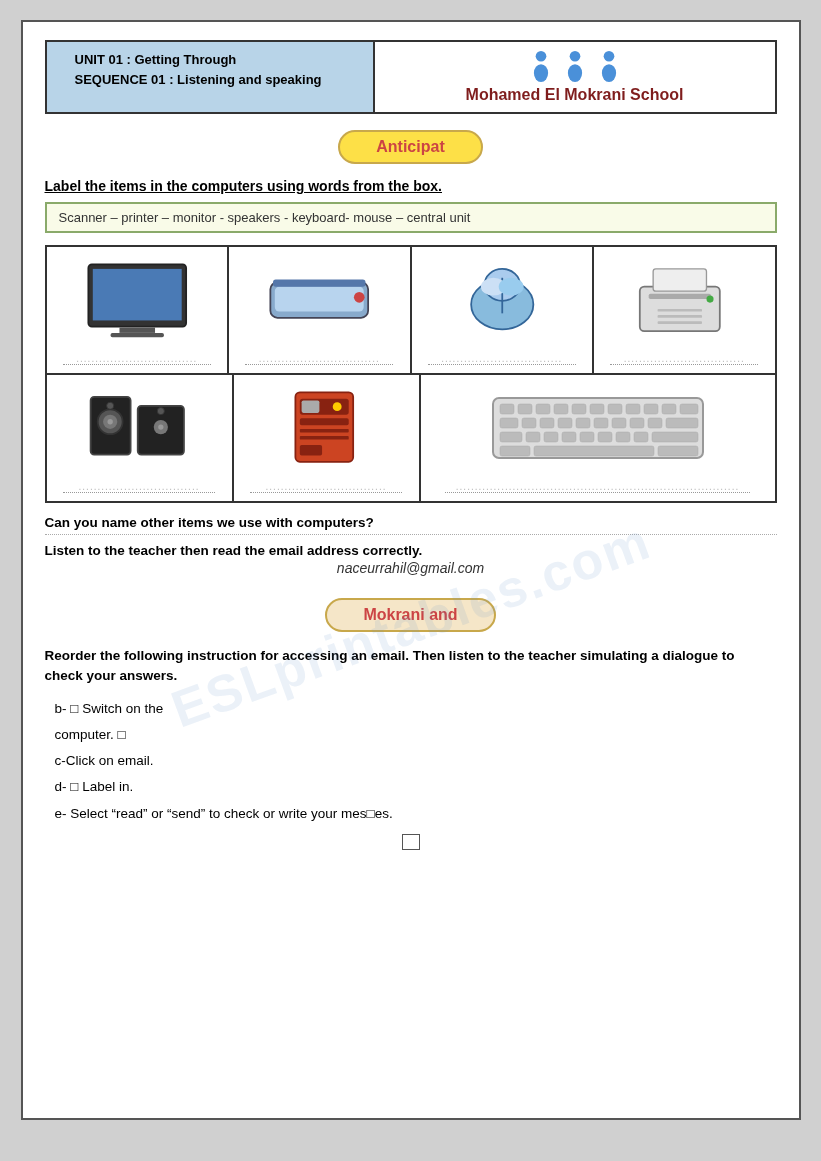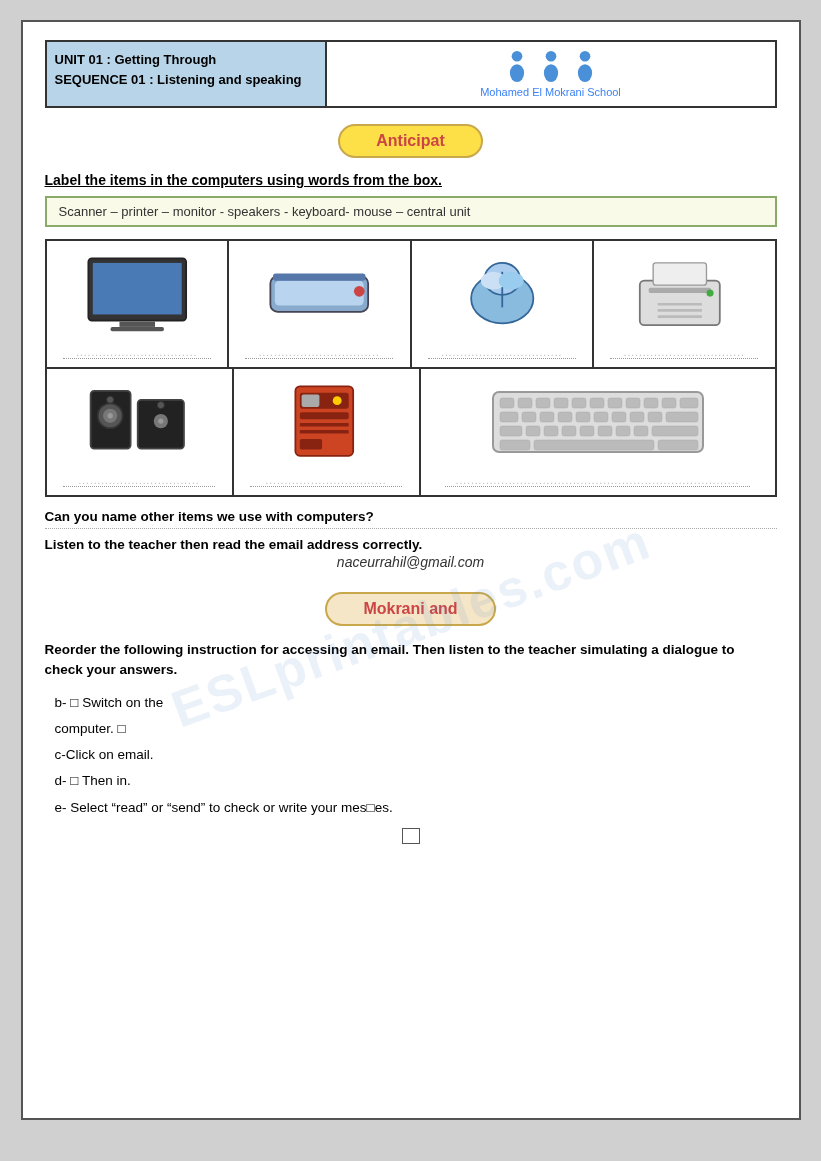--- a/index.html
+++ b/index.html
@@ -23,22 +23,22 @@
 
     
     .header {
       display: flex;
       align-items: stretch;
       border: 2px solid #333;
       margin-bottom: 16px;
     }
     .header-left {
       background: #b8d4e8;
-      padding: 8px 8px;
-      width: 280px;
+      padding: 8px 28px;
+      width: 328px;
       font-size: 13px;
       font-weight: bold;
       line-height: 1.5;
       border-right: 2px solid #333;
     }
     .header-right {
       flex: 1;
       display: flex;
       flex-direction: column;
       align-items: center;
@@ -53,23 +53,23 @@
     .school-logo .figures {
       display: flex;
       gap: 6px;
       margin-bottom: 4px;
     }
     .figure {
       width: 28px;
       height: 32px;
     }
     .school-name {
-      color: #3b82f6;
-      font-size: 11px;
-      font-weight: normal;
+      color: #7f1d1d;
+      font-size: 16px;
+      font-weight: bold;
     }
 
     
     .badge-container {
       display: flex;
       justify-content: center;
       margin-bottom: 14px;
     }
     .badge {
       background: #fde047;
@@ -410,21 +410,21 @@
     <li>
       <span>b-                             □                                Switch on the</span>
     </li>
     <li>
       <span>   computer.   □</span>
     </li>
     <li>
       <span>c-Click on email.</span>
     </li>
     <li>
-      <span>d-         □                                              Then in.</span>
+      <span>d-         □                                              Label in.</span>
     </li>
     <li>
       <span>e-  Select “read” or “send” to check or write your mes□es.</span>
     </li>
   </ul>
 
   <div style="display:flex; justify-content:center; margin-top:8px;">
     <span class="small-box"></span>
   </div>
 

